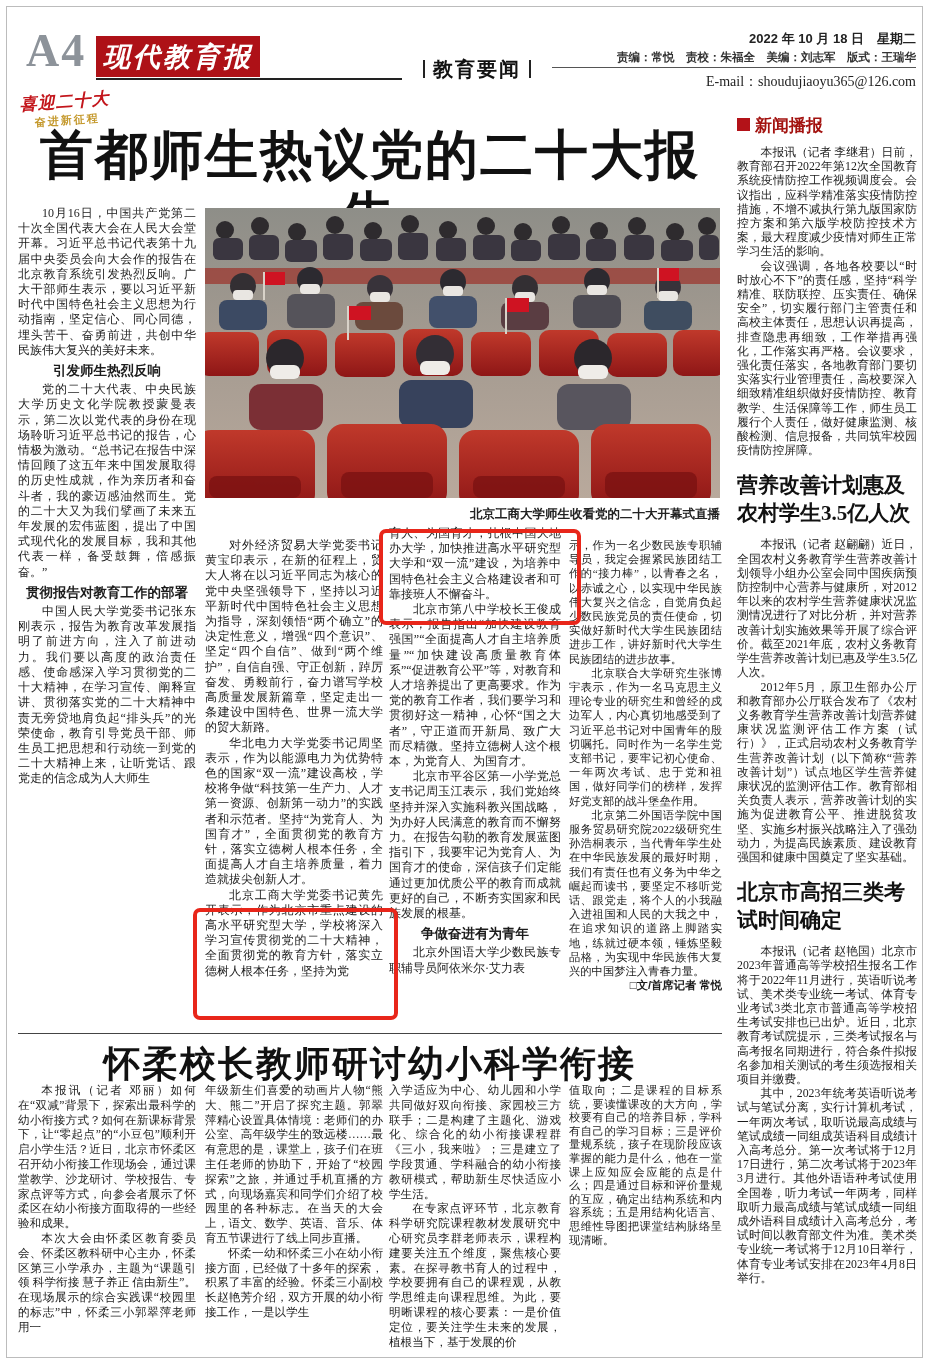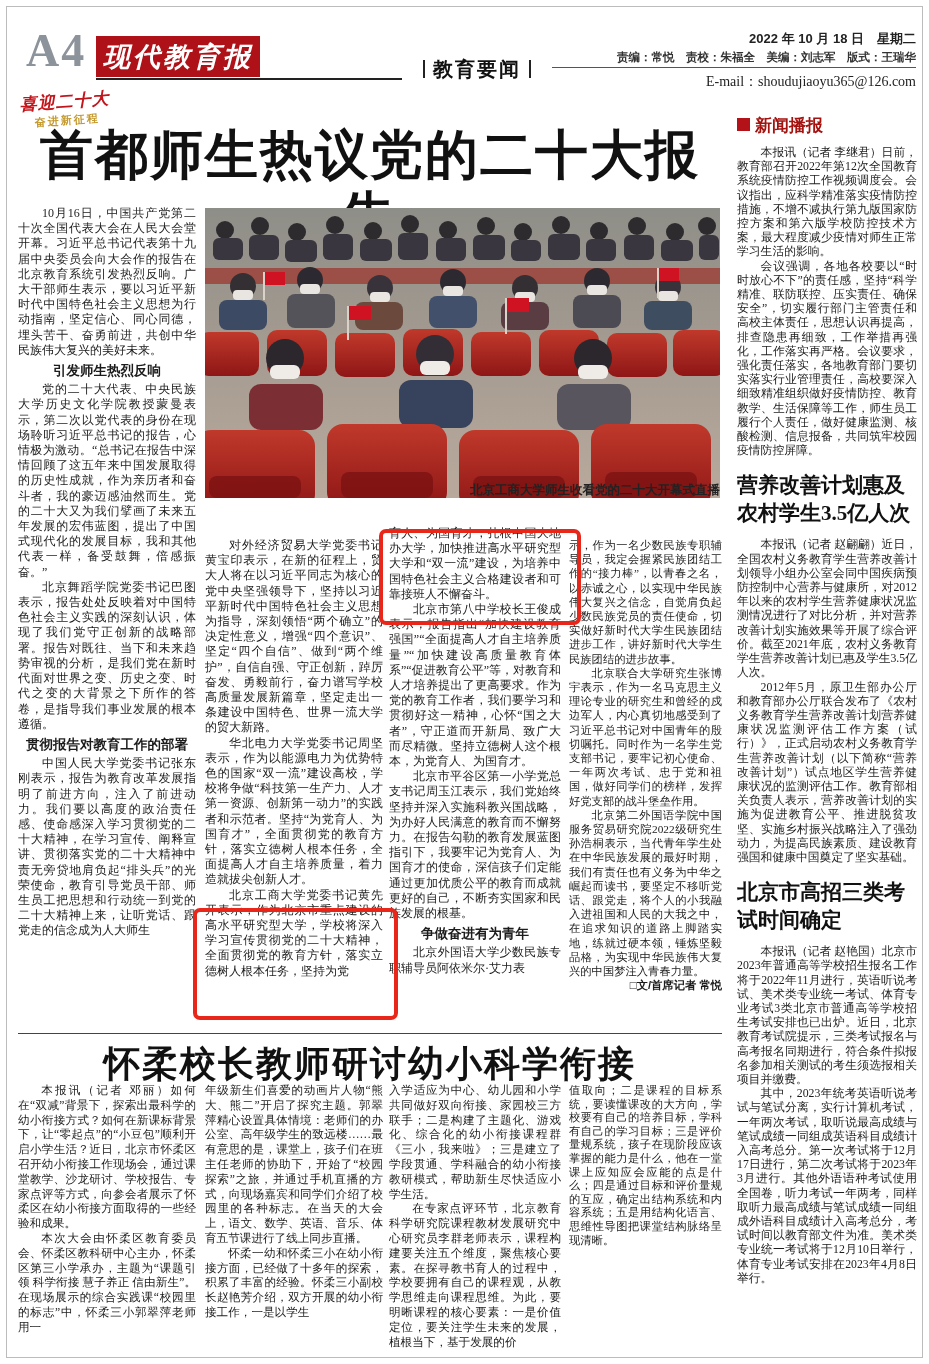--- a/index.html
+++ b/index.html
@@ -39,21 +39,21 @@
   .stamp .l2 { font-size:11px; font-weight:bold; color:#c59a2f; margin-left:14px;
                font-family:"Liberation Serif",serif; letter-spacing:2px; }
 
   
   .headline { position:absolute; left:18px; top:124px; width:704px; text-align:center;
               font-size:53px; line-height:62px; font-weight:900; color:#111;
               font-family:"Liberation Sans","DejaVu Sans",sans-serif; letter-spacing:2px; }
 
   
   .photo { position:absolute; left:205px; top:208px; width:515px; height:290px; overflow:hidden; }
-  .caption { position:absolute; left:205px; top:482px; width:515px; text-align:right;
+  .caption { position:absolute; left:205px; top:506px; width:515px; text-align:right;
              font-size:12.5px; font-weight:bold; color:#222;
              font-family:"Liberation Sans",sans-serif; }
 
   
   .col { position:absolute; text-align:justify; overflow:hidden;
          font-size:12px; line-height:15.2px; color:#1c1c1c; }
   .col p { margin:0; text-indent:2em; }
   .col p.cont { text-indent:0; }
   .subhead { font-weight:bold; text-align:center; text-indent:0 !important;
              font-size:13.5px; margin:5px 0 4px 0 !important;
@@ -236,21 +236,20 @@
           <rect x="400" y="264" width="92" height="26" rx="8"></rect>
       </g>
     </svg>
   </div>
   <div class="caption">北京工商大学师生收看党的二十大开幕式直播</div>
 
   <div class="col" id="m-col1">
     <p>10月16日，中国共产党第二十次全国代表大会在人民大会堂开幕。习近平总书记代表第十九届中央委员会向大会作的报告在北京教育系统引发热烈反响。广大干部师生表示，要以习近平新时代中国特色社会主义思想为行动指南，坚定信心、同心同德，埋头苦干、奋勇前进，共创中华民族伟大复兴的美好未来。</p>
     <p class="subhead">引发师生热烈反响</p>
     <p>党的二十大代表、中央民族大学历史文化学院教授蒙曼表示，第二次以党代表的身份在现场聆听习近平总书记的报告，心情极为激动。“总书记在报告中深情回顾了这五年来中国发展取得的历史性成就，作为亲历者和奋斗者，我的豪迈感油然而生。党的二十大又为我们擘画了未来五年发展的宏伟蓝图，提出了中国式现代化的发展目标，我和其他代表一样，备受鼓舞，倍感振奋。”</p>
-    <p>北京舞蹈学院党委书记巴图表示，报告处处反映着对中国特色社会主义实践的深刻认识，体现了我们党守正创新的战略部署。报告对既往、当下和未来趋势审视的分析，是我们党在新时代面对世界之变、历史之变、时代之变的大背景之下所作的答卷，是指导我们事业发展的根本遵循。</p>
     <p class="subhead">贯彻报告对教育工作的部署</p>
     <p>中国人民大学党委书记张东刚表示，报告为教育改革发展指明了前进方向，注入了前进动力。我们要以高度的政治责任感、使命感深入学习贯彻党的二十大精神，在学习宣传、阐释宣讲、贯彻落实党的二十大精神中责无旁贷地肩负起“排头兵”的光荣使命，教育引导党员干部、师生员工把思想和行动统一到党的二十大精神上来，让听党话、跟党走的信念成为人大师生</p>
   </div>
 
   <div class="col" id="m-col2">
     <p>对外经济贸易大学党委书记黄宝印表示，在新的征程上，贸大人将在以习近平同志为核心的党中央坚强领导下，坚持以习近平新时代中国特色社会主义思想为指导，深刻领悟“两个确立”的决定性意义，增强“四个意识”、坚定“四个自信”、做到“两个维护”，自信自强、守正创新，踔厉奋发、勇毅前行，奋力谱写学校高质量发展新篇章，坚定走出一条建设中国特色、世界一流大学的贸大新路。</p>
     <p>华北电力大学党委书记周坚表示，作为以能源电力为优势特色的国家“双一流”建设高校，学校将争做“科技第一生产力、人才第一资源、创新第一动力”的实践者和示范者。坚持“为党育人、为国育才”，全面贯彻党的教育方针，落实立德树人根本任务，全面提高人才自主培养质量，着力造就拔尖创新人才。</p>
     <p>北京工商大学党委书记黄先开表示，作为北京市重点建设的高水平研究型大学，学校将深入学习宣传贯彻党的二十大精神，全面贯彻党的教育方针，落实立德树人根本任务，坚持为党</p>
   </div>
 

